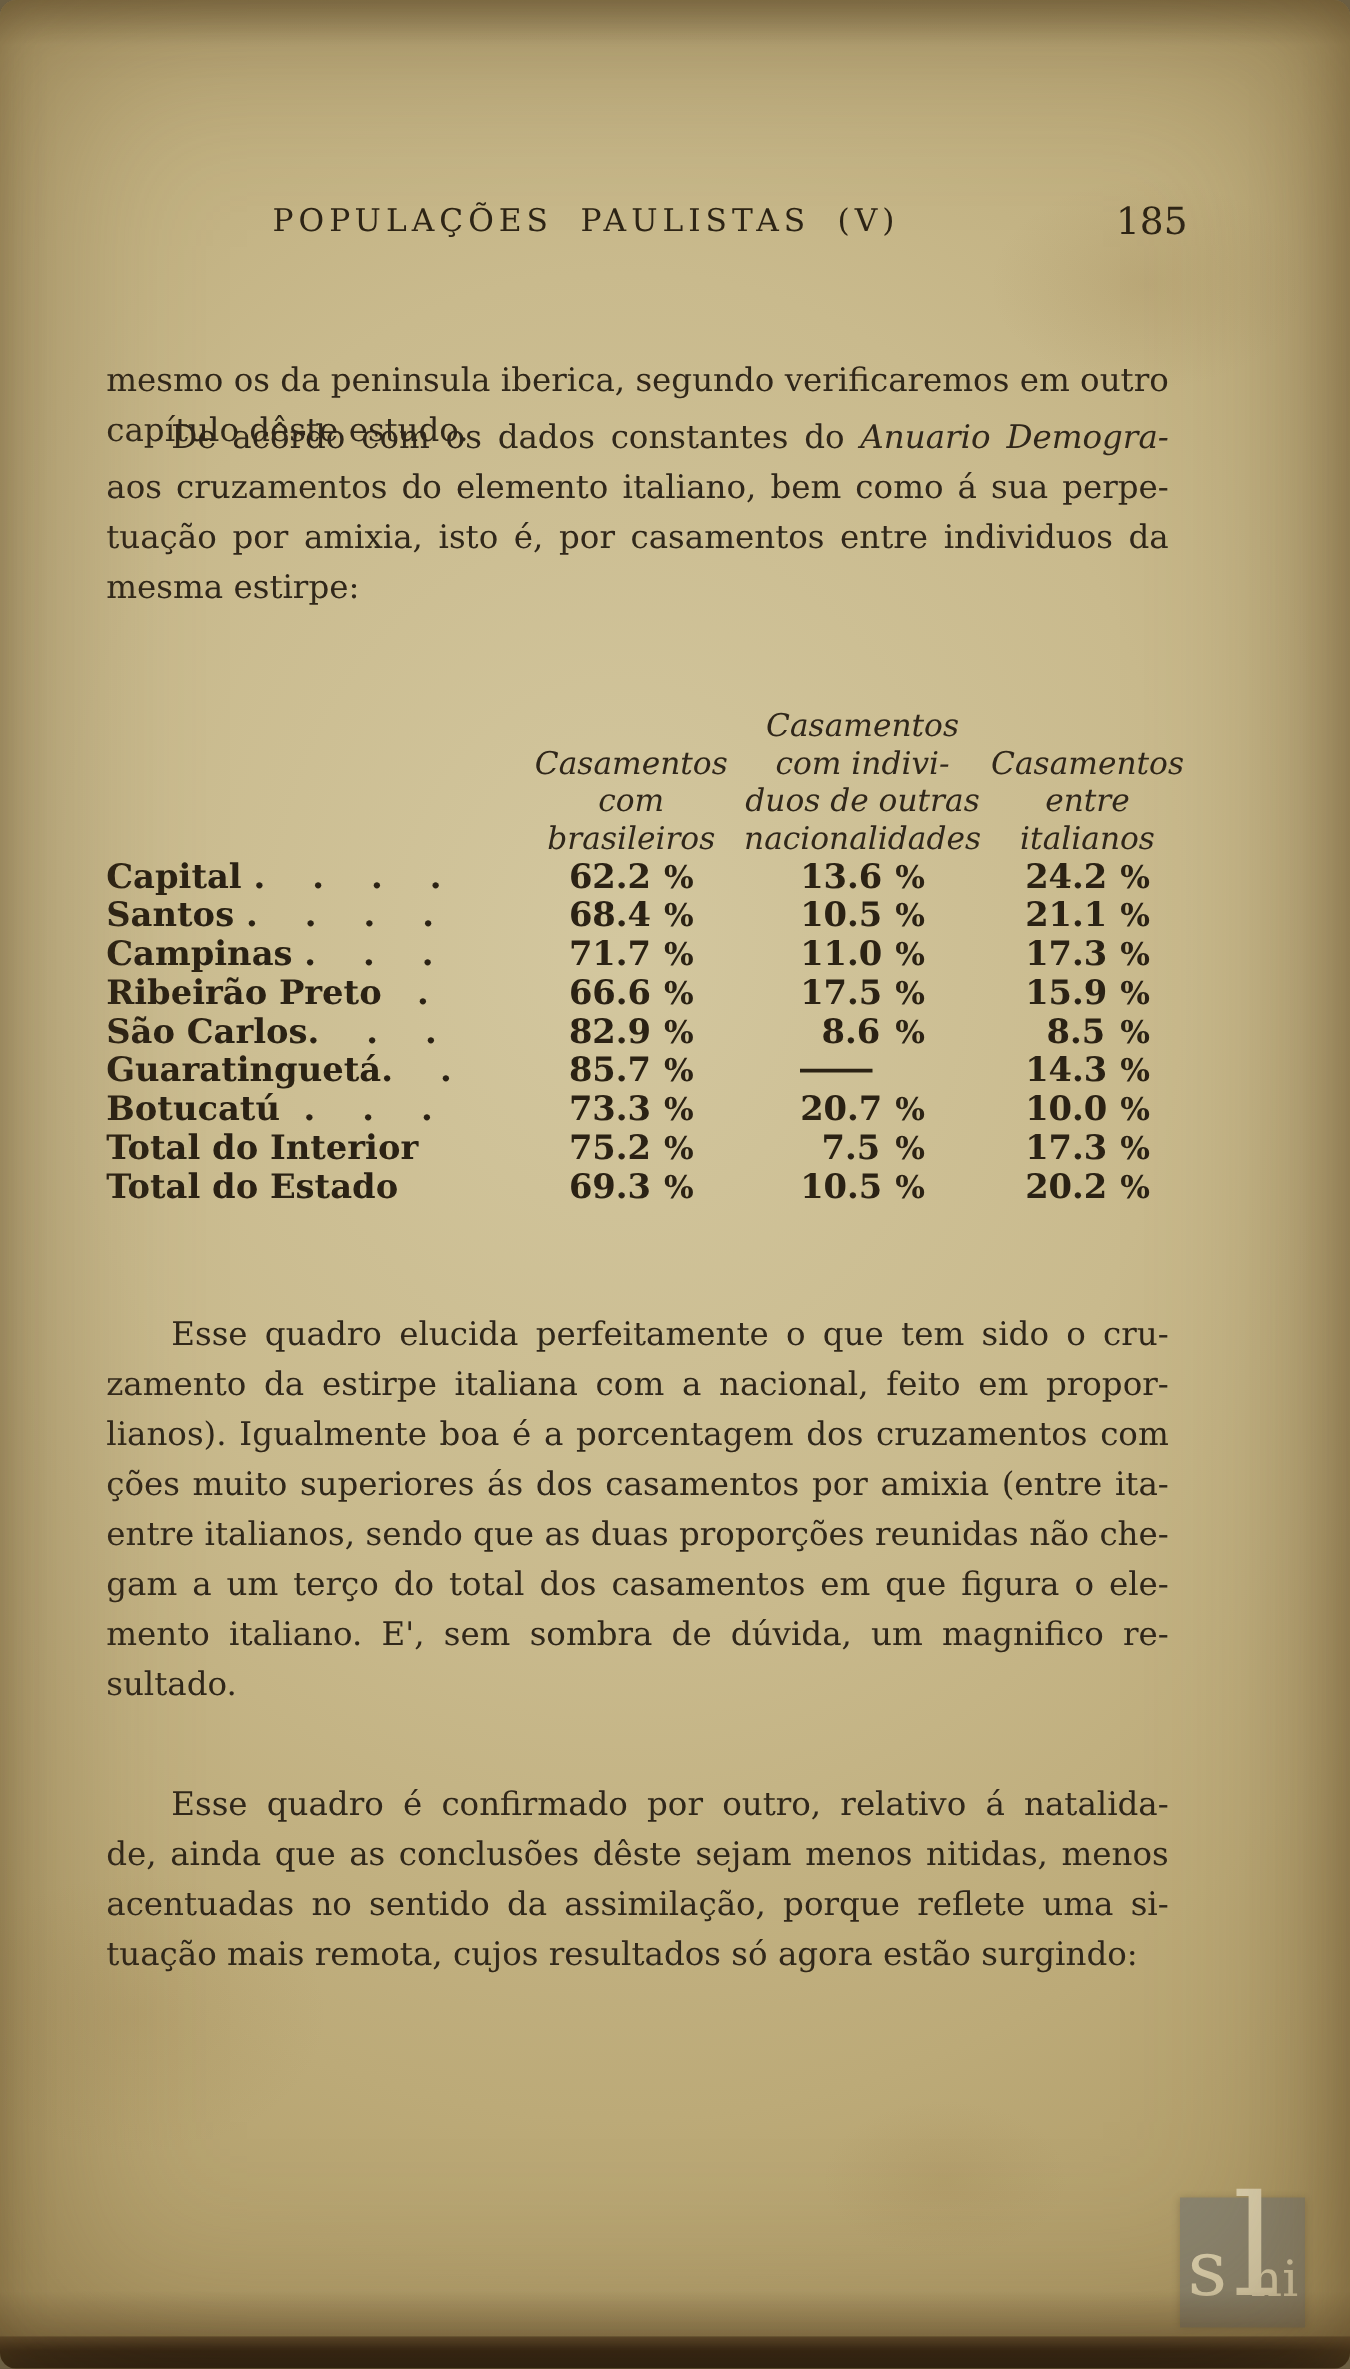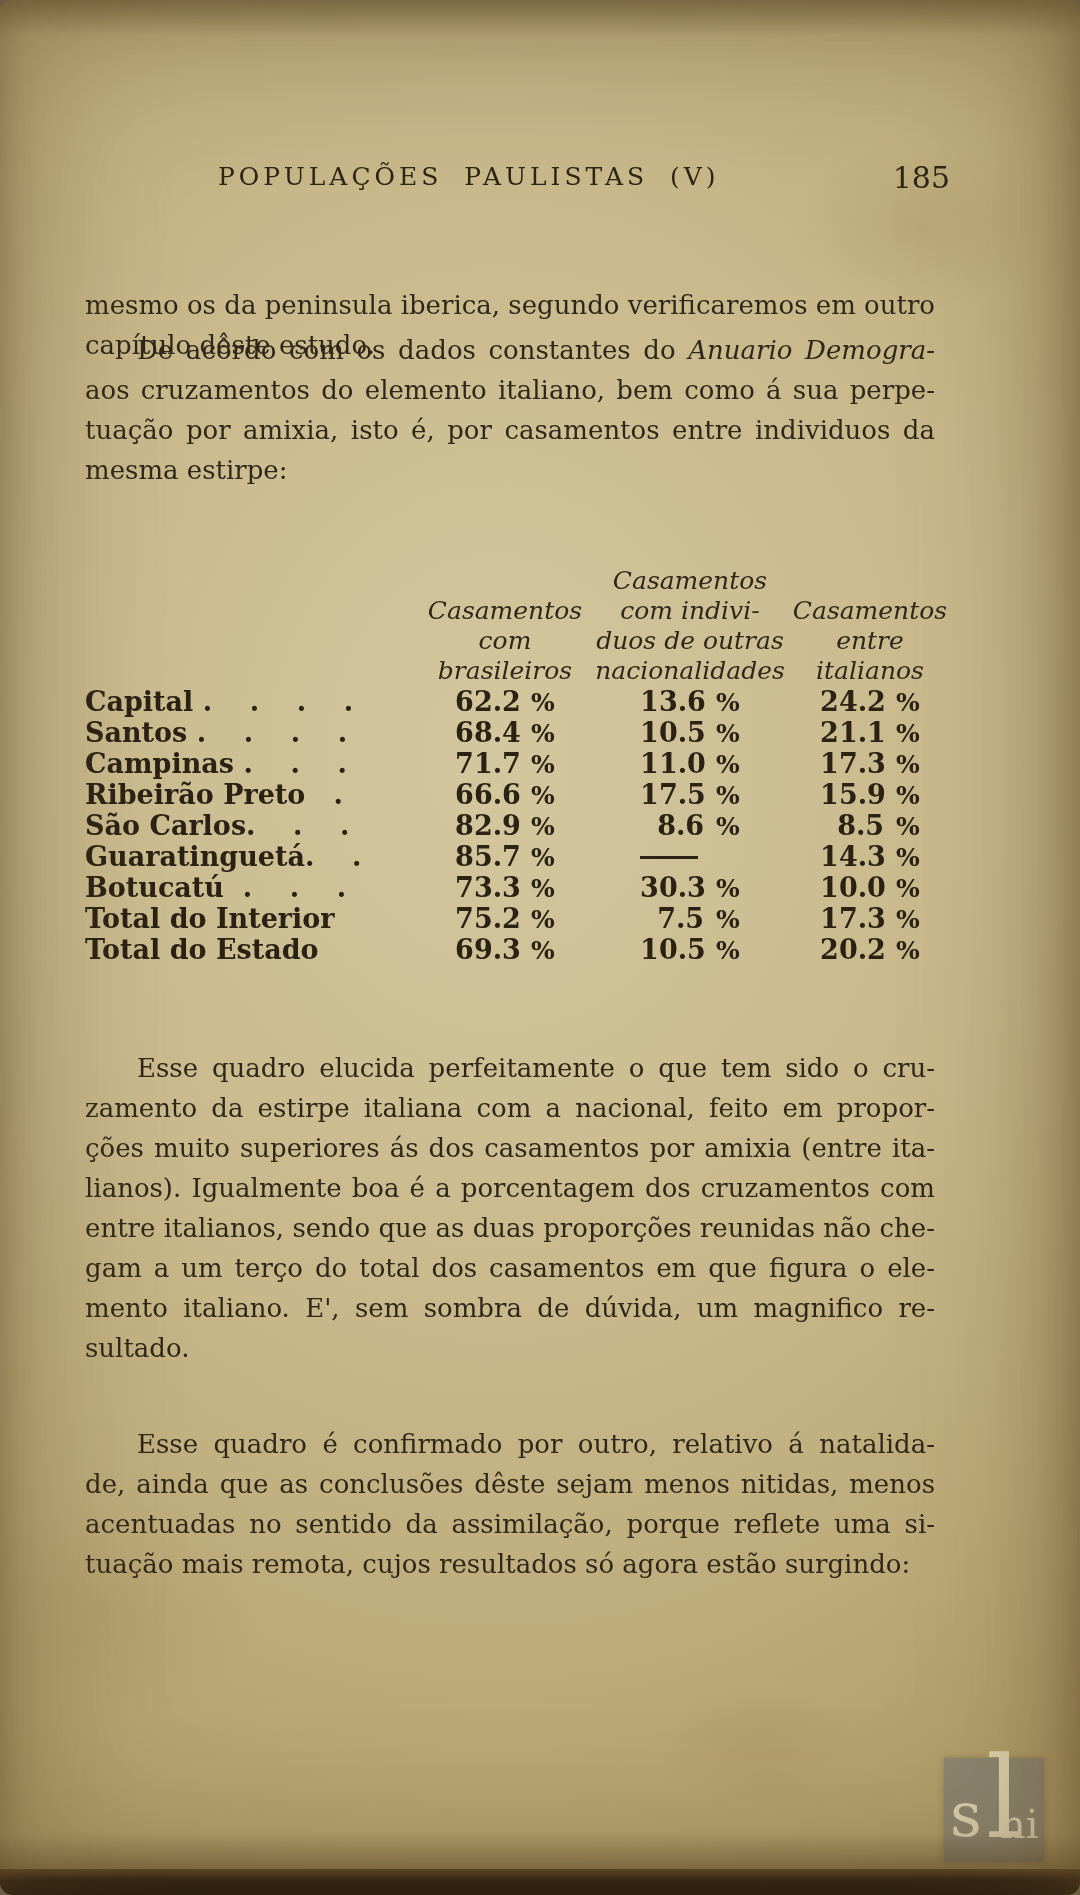--- a/index.html
+++ b/index.html
@@ -201,21 +201,21 @@
             <span class="pct">%</span>
           </div>
         </div>
         <div class="trow">
           <div class="tlabel">Botucatú  .    .    .</div>
           <div class="tcell">
             <span class="num">73.3</span>
             <span class="pct">%</span>
           </div>
           <div class="tcell">
-            <span class="num">30.3</span>
+            <span class="num">20.7</span>
             <span class="pct">%</span>
           </div>
           <div class="tcell">
             <span class="num">10.0</span>
             <span class="pct">%</span>
           </div>
         </div>
         <div class="trow">
           <div class="tlabel">Total do Interior</div>
           <div class="tcell">
@@ -245,22 +245,22 @@
             <span class="num">20.2</span>
             <span class="pct">%</span>
           </div>
         </div>
       </div>
   </div>
 
   <div class="para p3" id="para-2">
       <div class="line indent"><span>Esse quadro elucida perfeitamente o que tem sido o cru-</span></div>
       <div class="line"><span>zamento da estirpe italiana com a nacional, feito em propor-</span></div>
+      <div class="line"><span>lianos). Igualmente boa é a porcentagem dos cruzamentos com</span></div>
       <div class="line"><span>ções muito superiores ás dos casamentos por amixia (entre ita-</span></div>
-      <div class="line"><span>lianos). Igualmente boa é a porcentagem dos cruzamentos com</span></div>
       <div class="line"><span>entre italianos, sendo que as duas proporções reunidas não che-</span></div>
       <div class="line"><span>gam a um terço do total dos casamentos em que figura o ele-</span></div>
       <div class="line"><span>mento italiano. E', sem sombra de dúvida, um magnifico re-</span></div>
       <div class="line end"><span>sultado.</span></div>
     </div>
   <div class="para p4" id="para-3">
       <div class="line indent"><span>Esse quadro é confirmado por outro, relativo á natalida-</span></div>
       <div class="line"><span>de, ainda que as conclusões dêste sejam menos nitidas, menos</span></div>
       <div class="line"><span>acentuadas no sentido da assimilação, porque reflete uma si-</span></div>
       <div class="line end"><span>tuação mais remota, cujos resultados só agora estão surgindo:</span></div>

